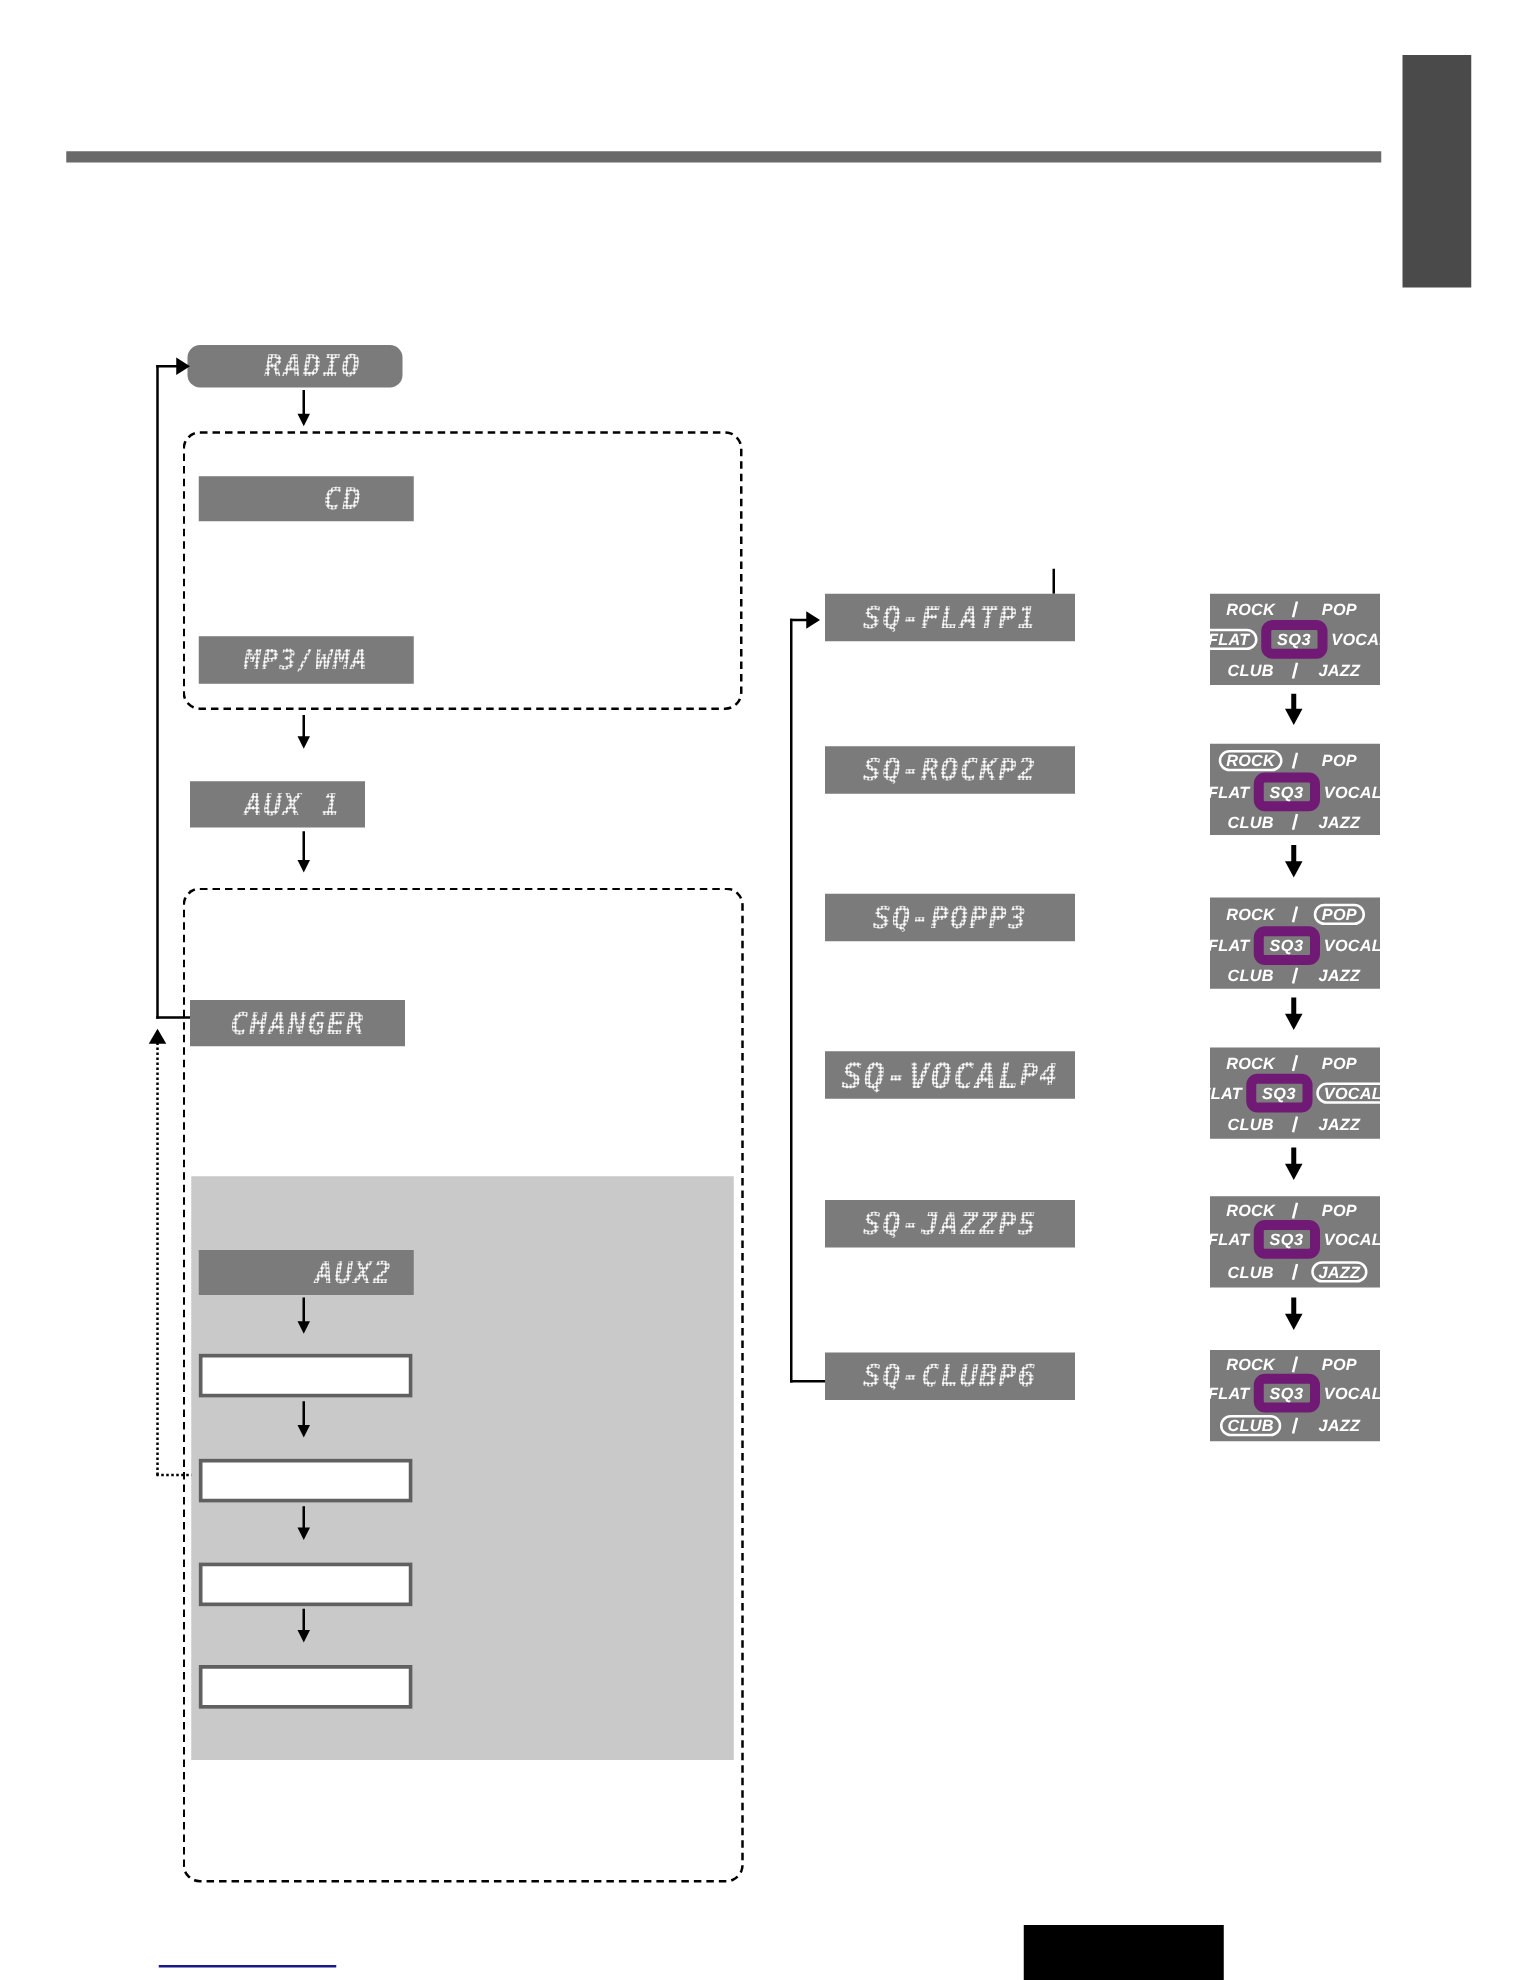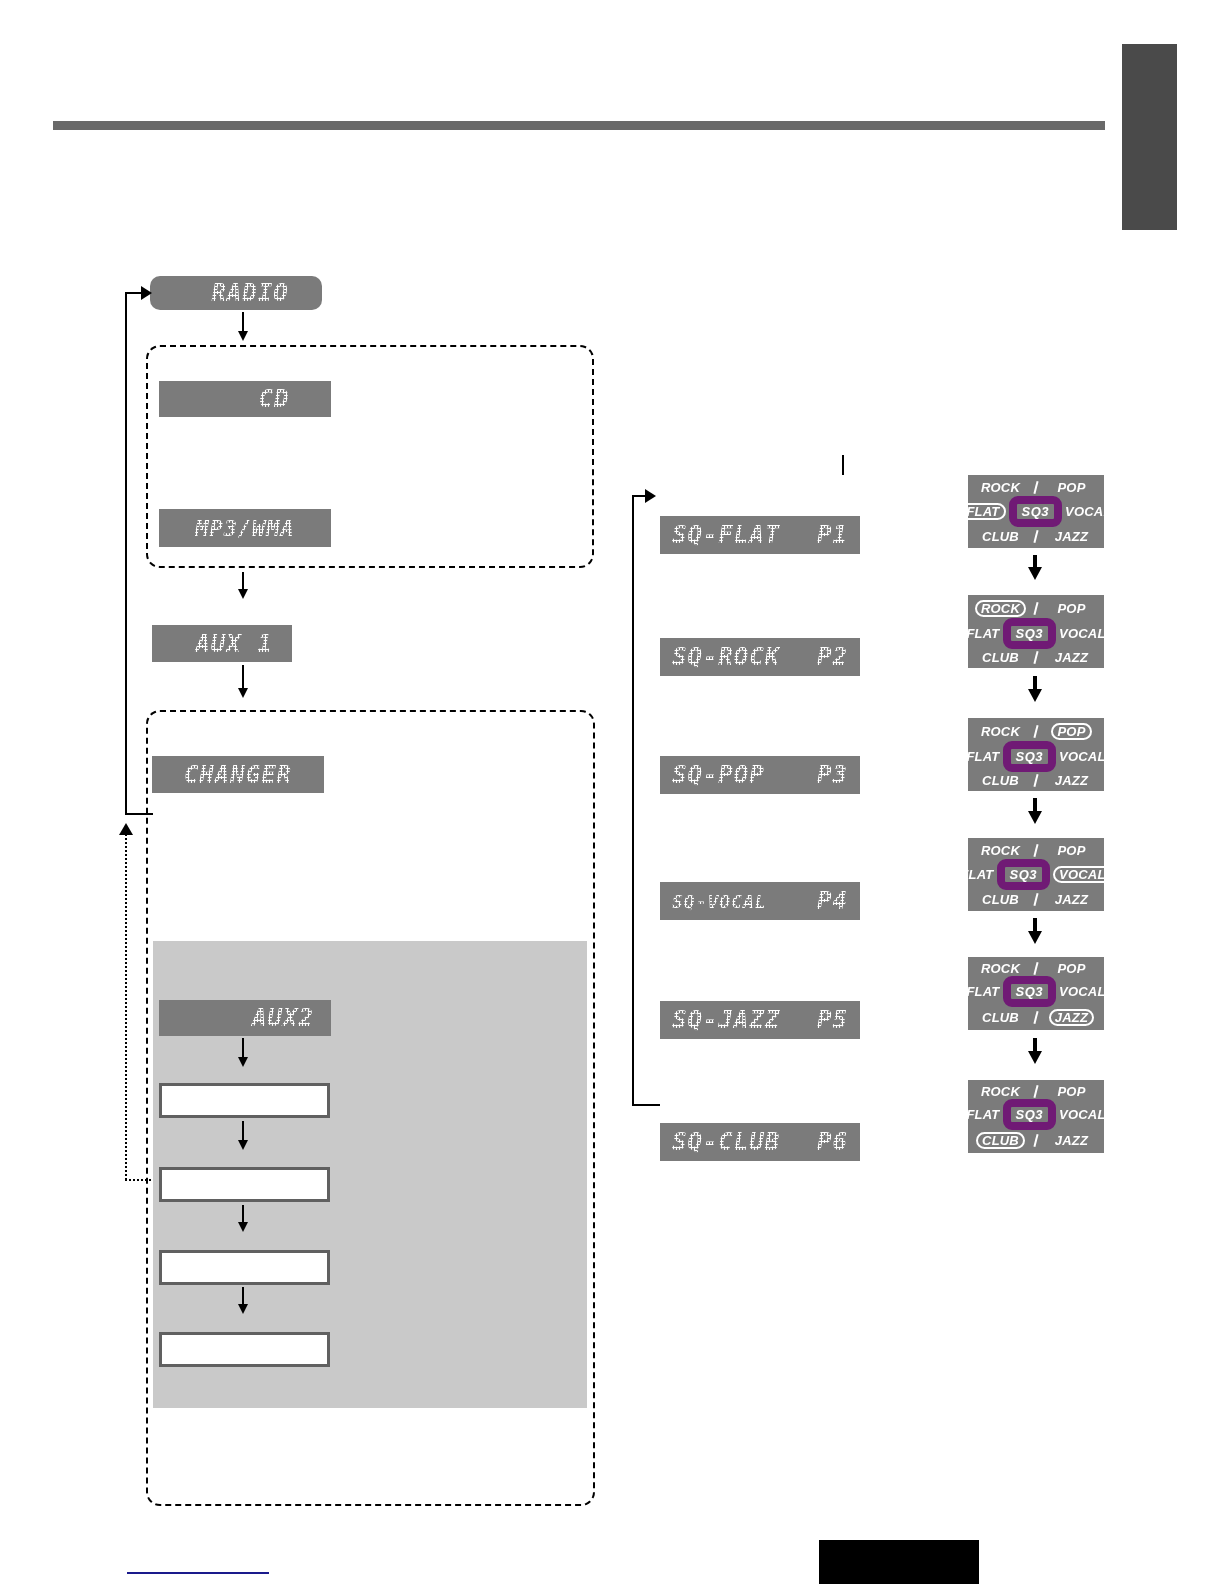--- a/index.html
+++ b/index.html
@@ -11,21 +11,21 @@
   .side-tab{position:absolute;left:1122px;top:44px;width:55px;height:186px;background:#4a4a4a;}
 
   
   .lcd{position:absolute;background:#7b7b7b;display:flex;align-items:center;justify-content:center;box-sizing:border-box;}
   .lcd-text{color:#fff;font-family:"DejaVu Sans Mono",monospace;font-style:italic;font-weight:bold;
             font-size:24px;letter-spacing:1px;white-space:pre;
             -webkit-mask-image:radial-gradient(circle,#000 1.1px,transparent 1.45px);
             -webkit-mask-size:3px 3px;
             mask-image:radial-gradient(circle,#000 1.1px,transparent 1.45px);
             mask-size:3px 3px;}
-  .sq-lcd{justify-content:space-between;padding:0 12px;margin-top:41px;}
+  .sq-lcd{padding:0 12px;}
 
   
   .dashed-box{position:absolute;border:2px dashed #000;border-radius:14px;box-sizing:border-box;background:transparent;}
   .gray-area{position:absolute;left:153px;top:941px;width:434px;height:467px;background:#c9c9c9;}
   .white-box{position:absolute;left:159px;width:171px;height:35px;background:#fff;border:3px solid #606060;box-sizing:border-box;}
 
   
   .hline{position:absolute;height:2px;background:#000;}
   .vline{position:absolute;width:2px;background:#000;}
   .dot-v{position:absolute;width:0;border-left:2px dotted #000;}
@@ -89,21 +89,21 @@
 
   <div class="varrow" style="left:242px;top:572px;height:22px;"></div>
 
   <div class="lcd" style="left:152px;top:625px;width:140px;height:37px;">
     <span class="lcd-text" style="padding-left:24px;">AUX 1</span>
   </div>
 
   <div class="varrow" style="left:242px;top:665px;height:28px;"></div>
 
   <div class="dashed-box" style="left:146px;top:710px;width:449px;height:796px;"></div>
-  <div class="lcd" style="left:152px;top:756px;width:172px;height:37px;justify-content:center;">
+  <div class="lcd" style="left:152px;top:800px;width:172px;height:37px;justify-content:center;">
     <span class="lcd-text">CHANGER</span>
   </div>
 
   <div class="gray-area"></div>
   <div class="lcd" style="left:159px;top:1000px;width:172px;height:36px;padding-left:44px;">
     <span class="lcd-text" style="padding-left:32px;">AUX2</span>
   </div>
   <div class="varrow" style="left:242px;top:1038px;height:24px;"></div>
 
   <div class="white-box" style="top:1083px;"></div>
@@ -127,21 +127,21 @@
   </div>
   <div class="lcd sq-lcd" style="left:660px;top:597px;width:200px;height:38px;">
     <span class="lcd-text">SQ-ROCK</span>
     <span class="lcd-text">P2</span>
   </div>
   <div class="lcd sq-lcd" style="left:660px;top:715px;width:200px;height:38px;">
     <span class="lcd-text">SQ-POP</span>
     <span class="lcd-text">P3</span>
   </div>
   <div class="lcd sq-lcd" style="left:660px;top:841px;width:200px;height:38px;">
-    <span class="lcd-text" style="font-size:18px;">SQ-VOCAL</span>
+    <span class="lcd-text" style="font-size:28px;">SQ-VOCAL</span>
     <span class="lcd-text">P4</span>
   </div>
   <div class="lcd sq-lcd" style="left:660px;top:960px;width:200px;height:38px;">
     <span class="lcd-text">SQ-JAZZ</span>
     <span class="lcd-text">P5</span>
   </div>
   <div class="lcd sq-lcd" style="left:660px;top:1082px;width:200px;height:38px;">
     <span class="lcd-text">SQ-CLUB</span>
     <span class="lcd-text">P6</span>
   </div>

